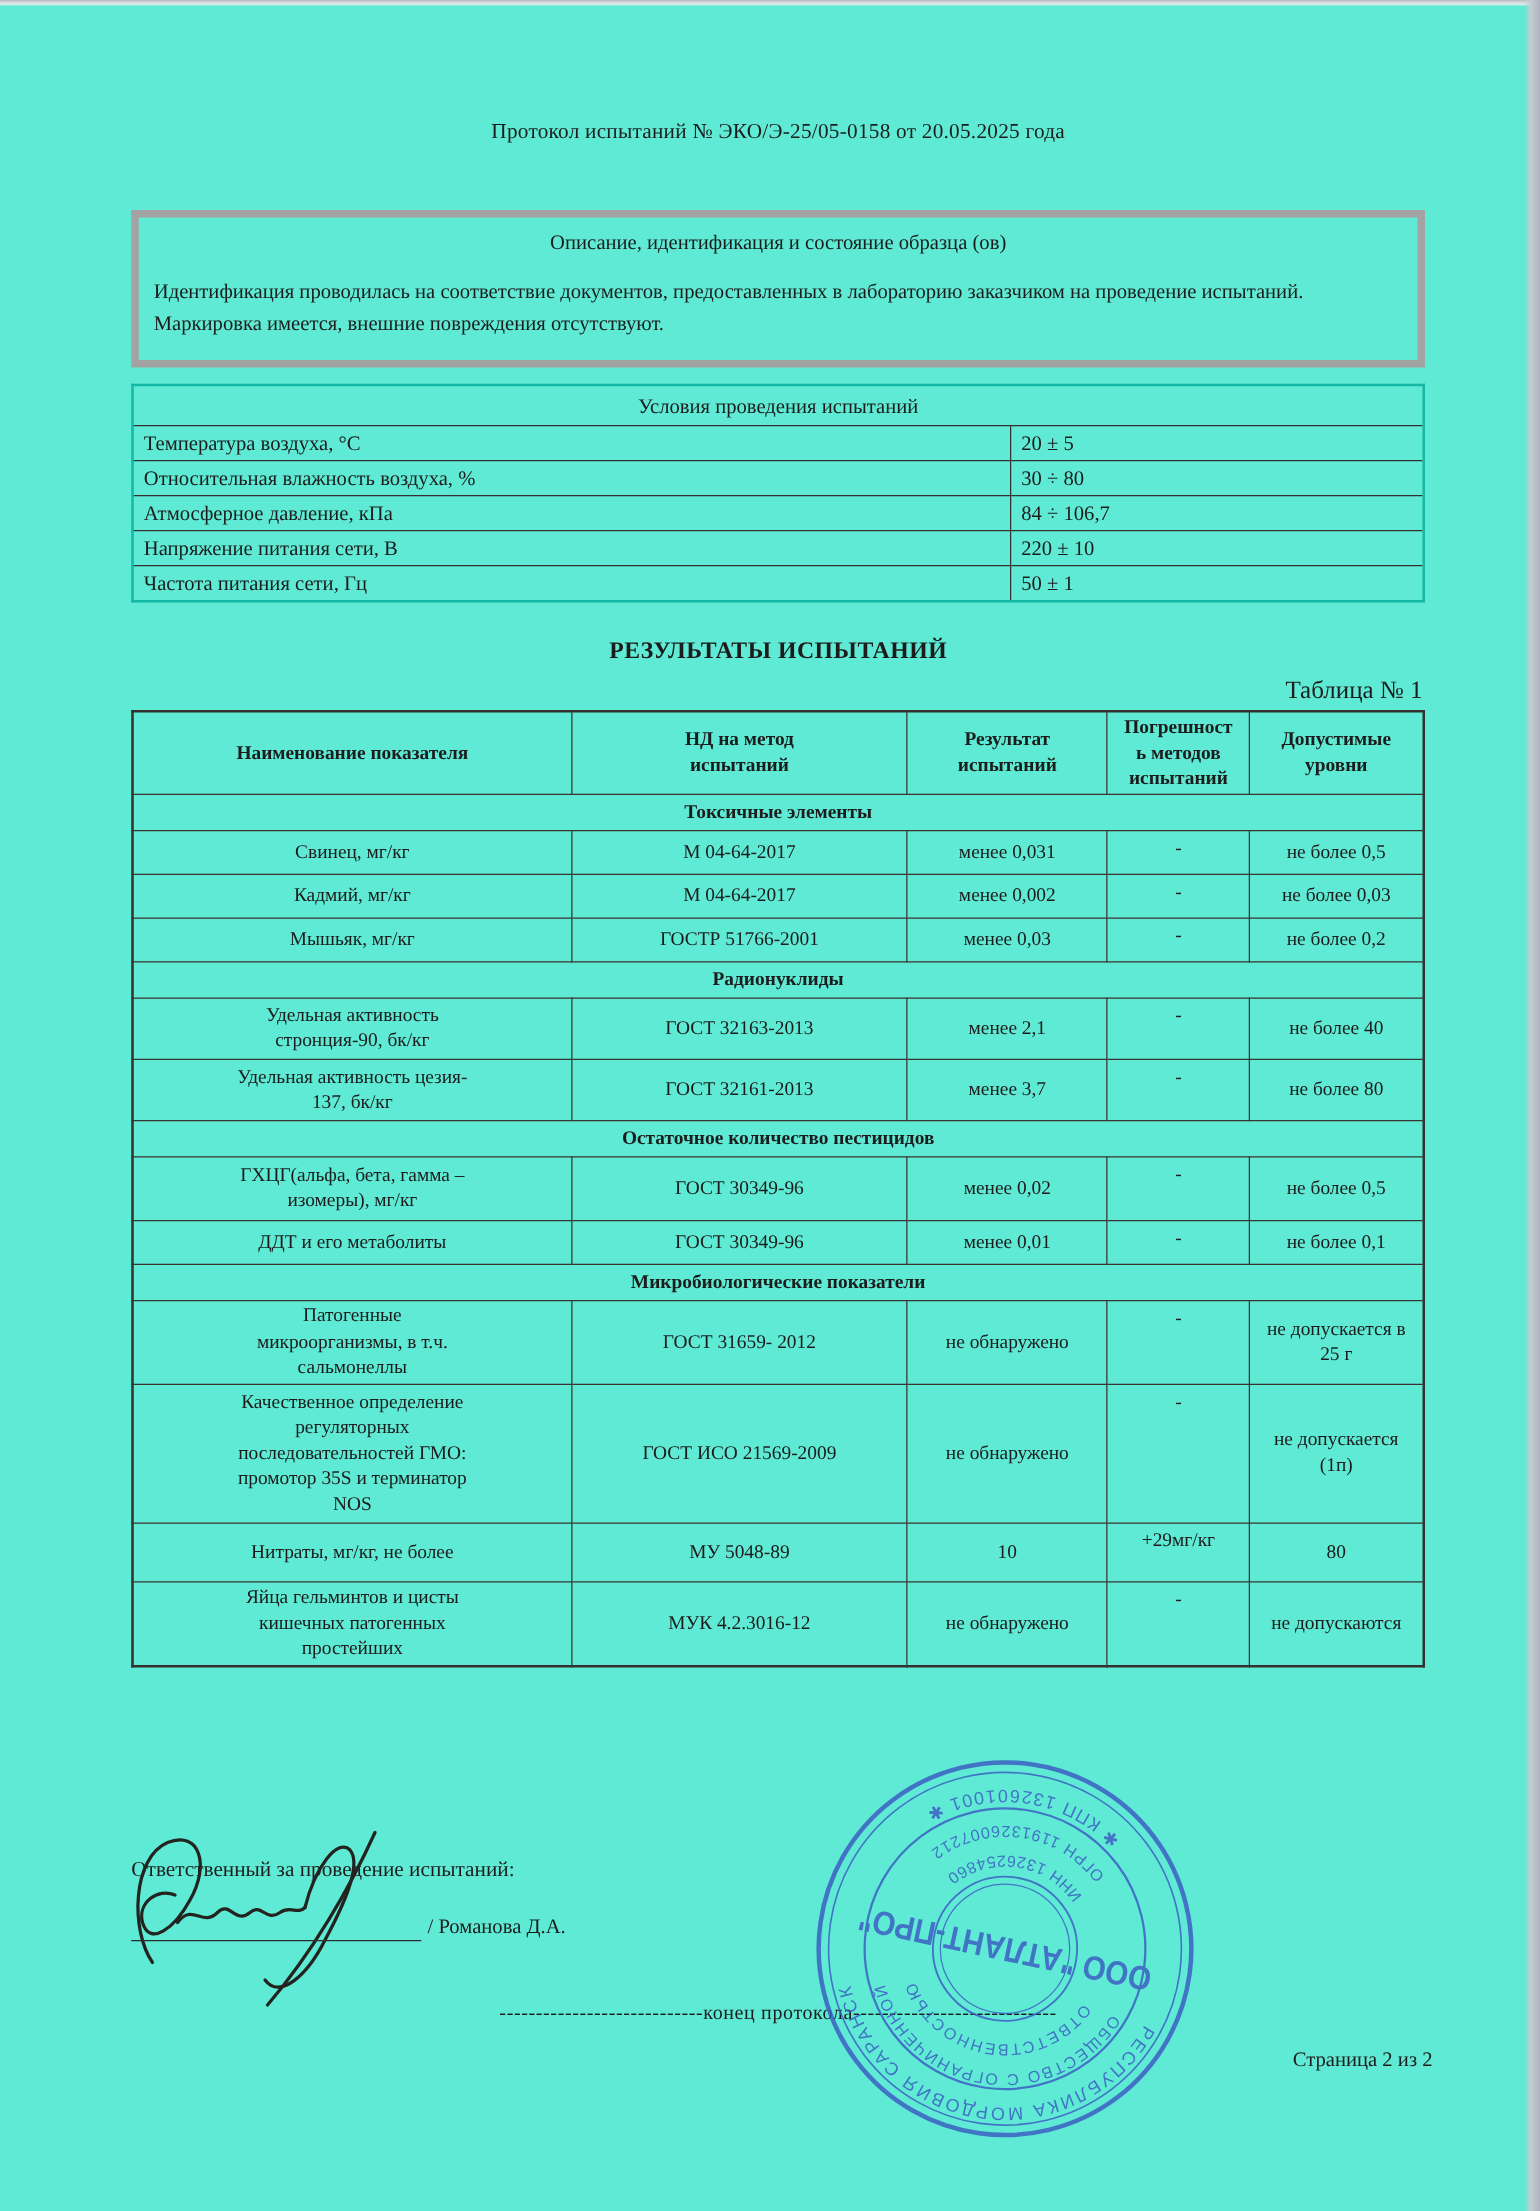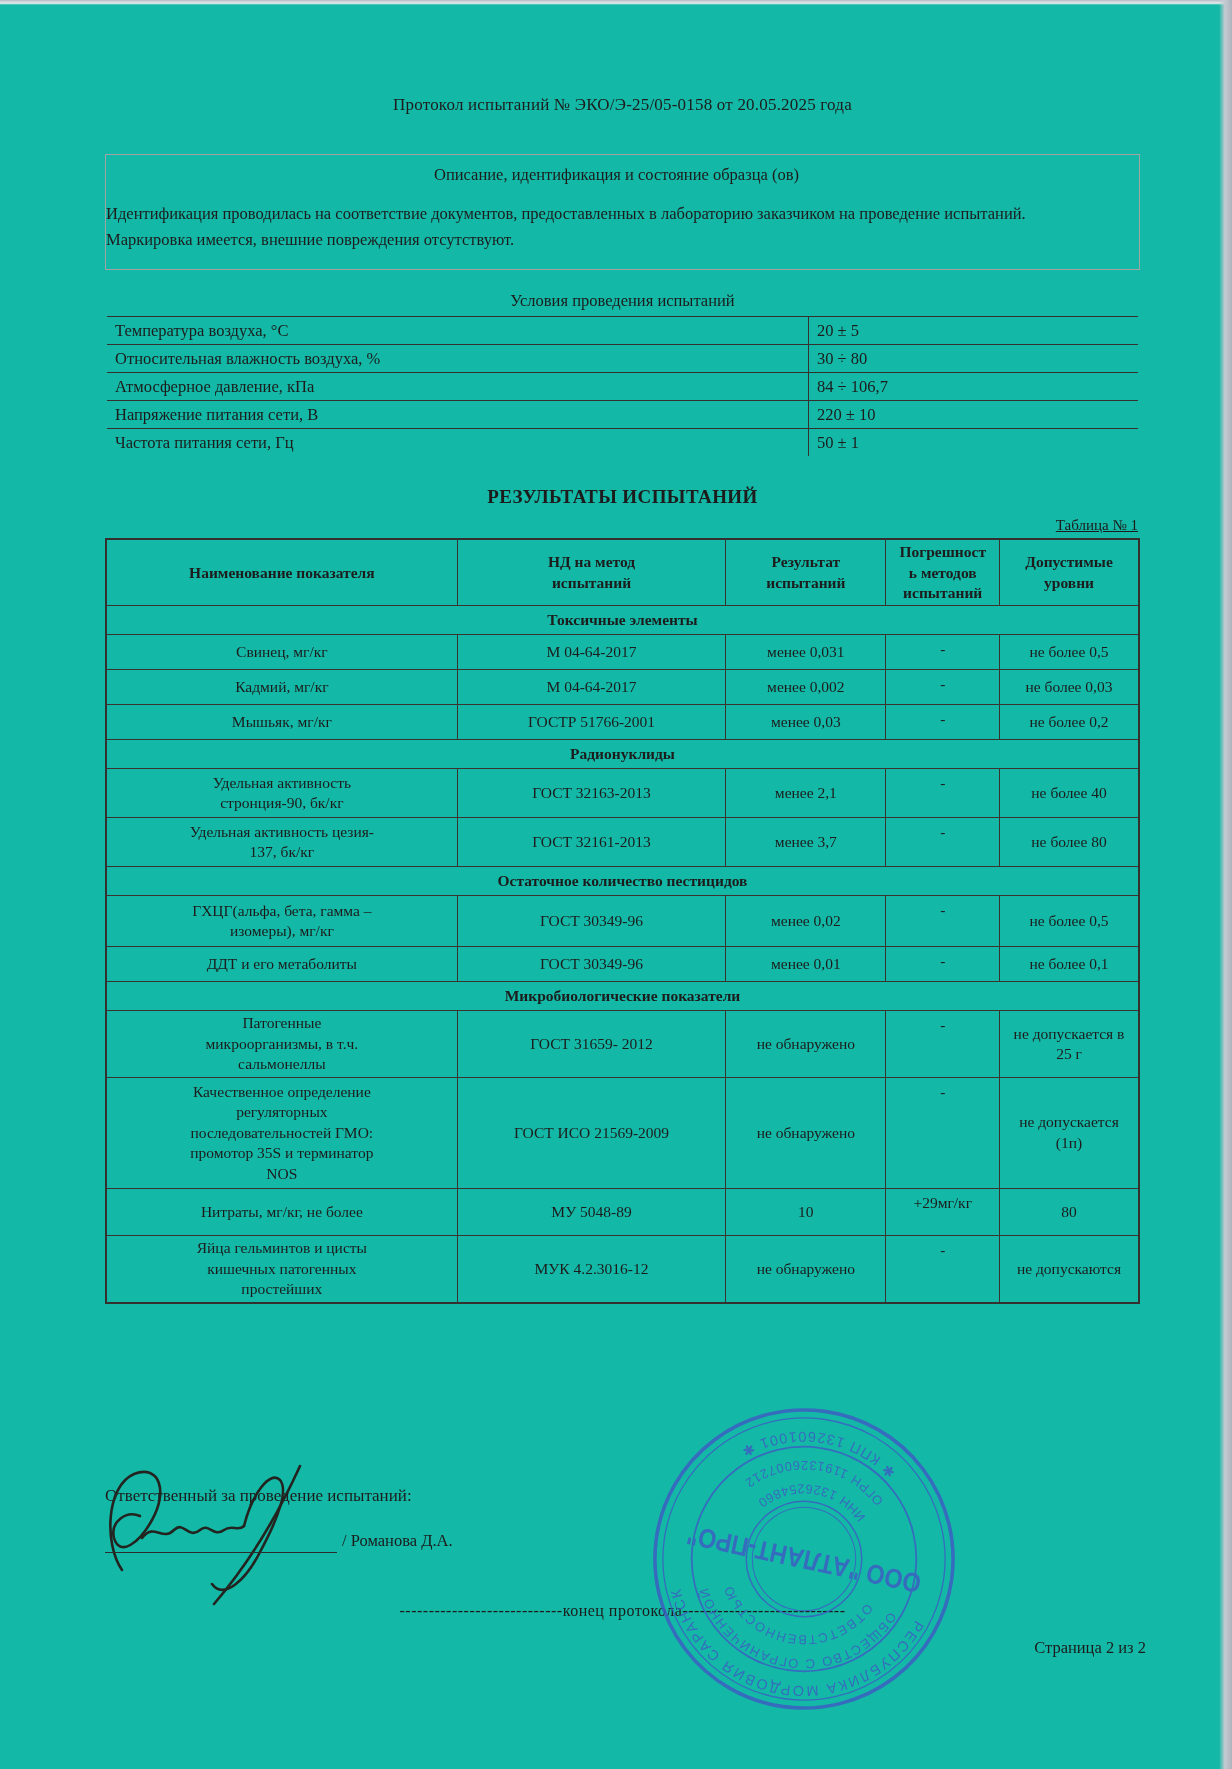--- a/index.html
+++ b/index.html
@@ -1,37 +1,37 @@
 <!DOCTYPE html>
 <html lang="ru"><head>
 <meta charset="utf-8">
 <style>
   html,body{margin:0;padding:0;background:#e8e8e8;}
-  .page{position:relative;width:1232px;height:1769px;margin:0 auto;background:#14b8a6;
+  .page{position:relative;width:1232px;height:1769px;margin:0 auto;background:#5eead4;
         font-family:"Liberation Serif","DejaVu Serif",serif;color:#1c1c1c;overflow:hidden;}
   .edge-top{position:absolute;top:0;left:0;right:0;height:5px;
         background:linear-gradient(180deg,#b6bcc4,#e8eaed 65%,rgba(255,255,255,0));}
   .edge-right{position:absolute;top:0;right:0;width:13px;height:100%;
         background:linear-gradient(90deg,rgba(255,255,255,0),#c6cbd2 45%,#adb3bc);}
   .content{position:absolute;left:105px;top:0;width:1035px;}
   .doc-title{margin-top:95px;text-align:center;font-size:17px;letter-spacing:.2px;}
   
-  .desc-box{margin-top:39px;border:1px solid #a3a3a3;padding:10px 12px 16px 0;}
+  .desc-box{margin-top:53px;border:6px solid #a3a3a3;padding:10px 12px 16px 12px;}
   .desc-title{text-align:center;font-size:16.5px;margin-bottom:16px;}
   .desc-p{font-size:16.5px;line-height:1.58;margin:0;}
   
   table{border-collapse:collapse;width:100%;}
   .cond-table{margin-top:13px;font-size:16.5px;}
   .cond-table td{border:1.5px solid #35302d;padding:2px 8px;height:23px;}
   .cond-table .cond-title-cell{text-align:center;height:27px;}
   .cond-table .cond-val{width:32%;}
   .cond-table{border:2px solid #14b8a6;}
   
   .results-heading{margin-top:28px;text-align:center;font-weight:bold;font-size:19px;letter-spacing:.4px;}
-  .table-label{text-align:right;font-size:15px;margin:9px 2px 4px 0;text-decoration:underline;}
+  .table-label{text-align:right;font-size:20px;margin:9px 2px 4px 0;}
   .res-table{font-size:15.5px;text-align:center;border:2px solid #35302d;}
   .res-table td{border:1.2px solid #3a332f;padding:2px 6px;vertical-align:middle;white-space:pre-line;line-height:1.32;}
   .res-table .c4{vertical-align:top;padding-top:4px;}
   .res-table .head td{font-weight:bold;height:58px;}
   .res-table .sec td{font-weight:bold;height:24px;}
   .h28 td{height:28px}.h40 td{height:40px}.h42 td{height:42px}.h44 td{height:44px}
   .h58 td{height:58px}.h60 td{height:60px}.h104 td{height:104px}
   
   .responsible{position:absolute;left:105px;top:1486px;font-size:17px;}
   .sig-svg{position:absolute;left:92px;top:1452px;}

